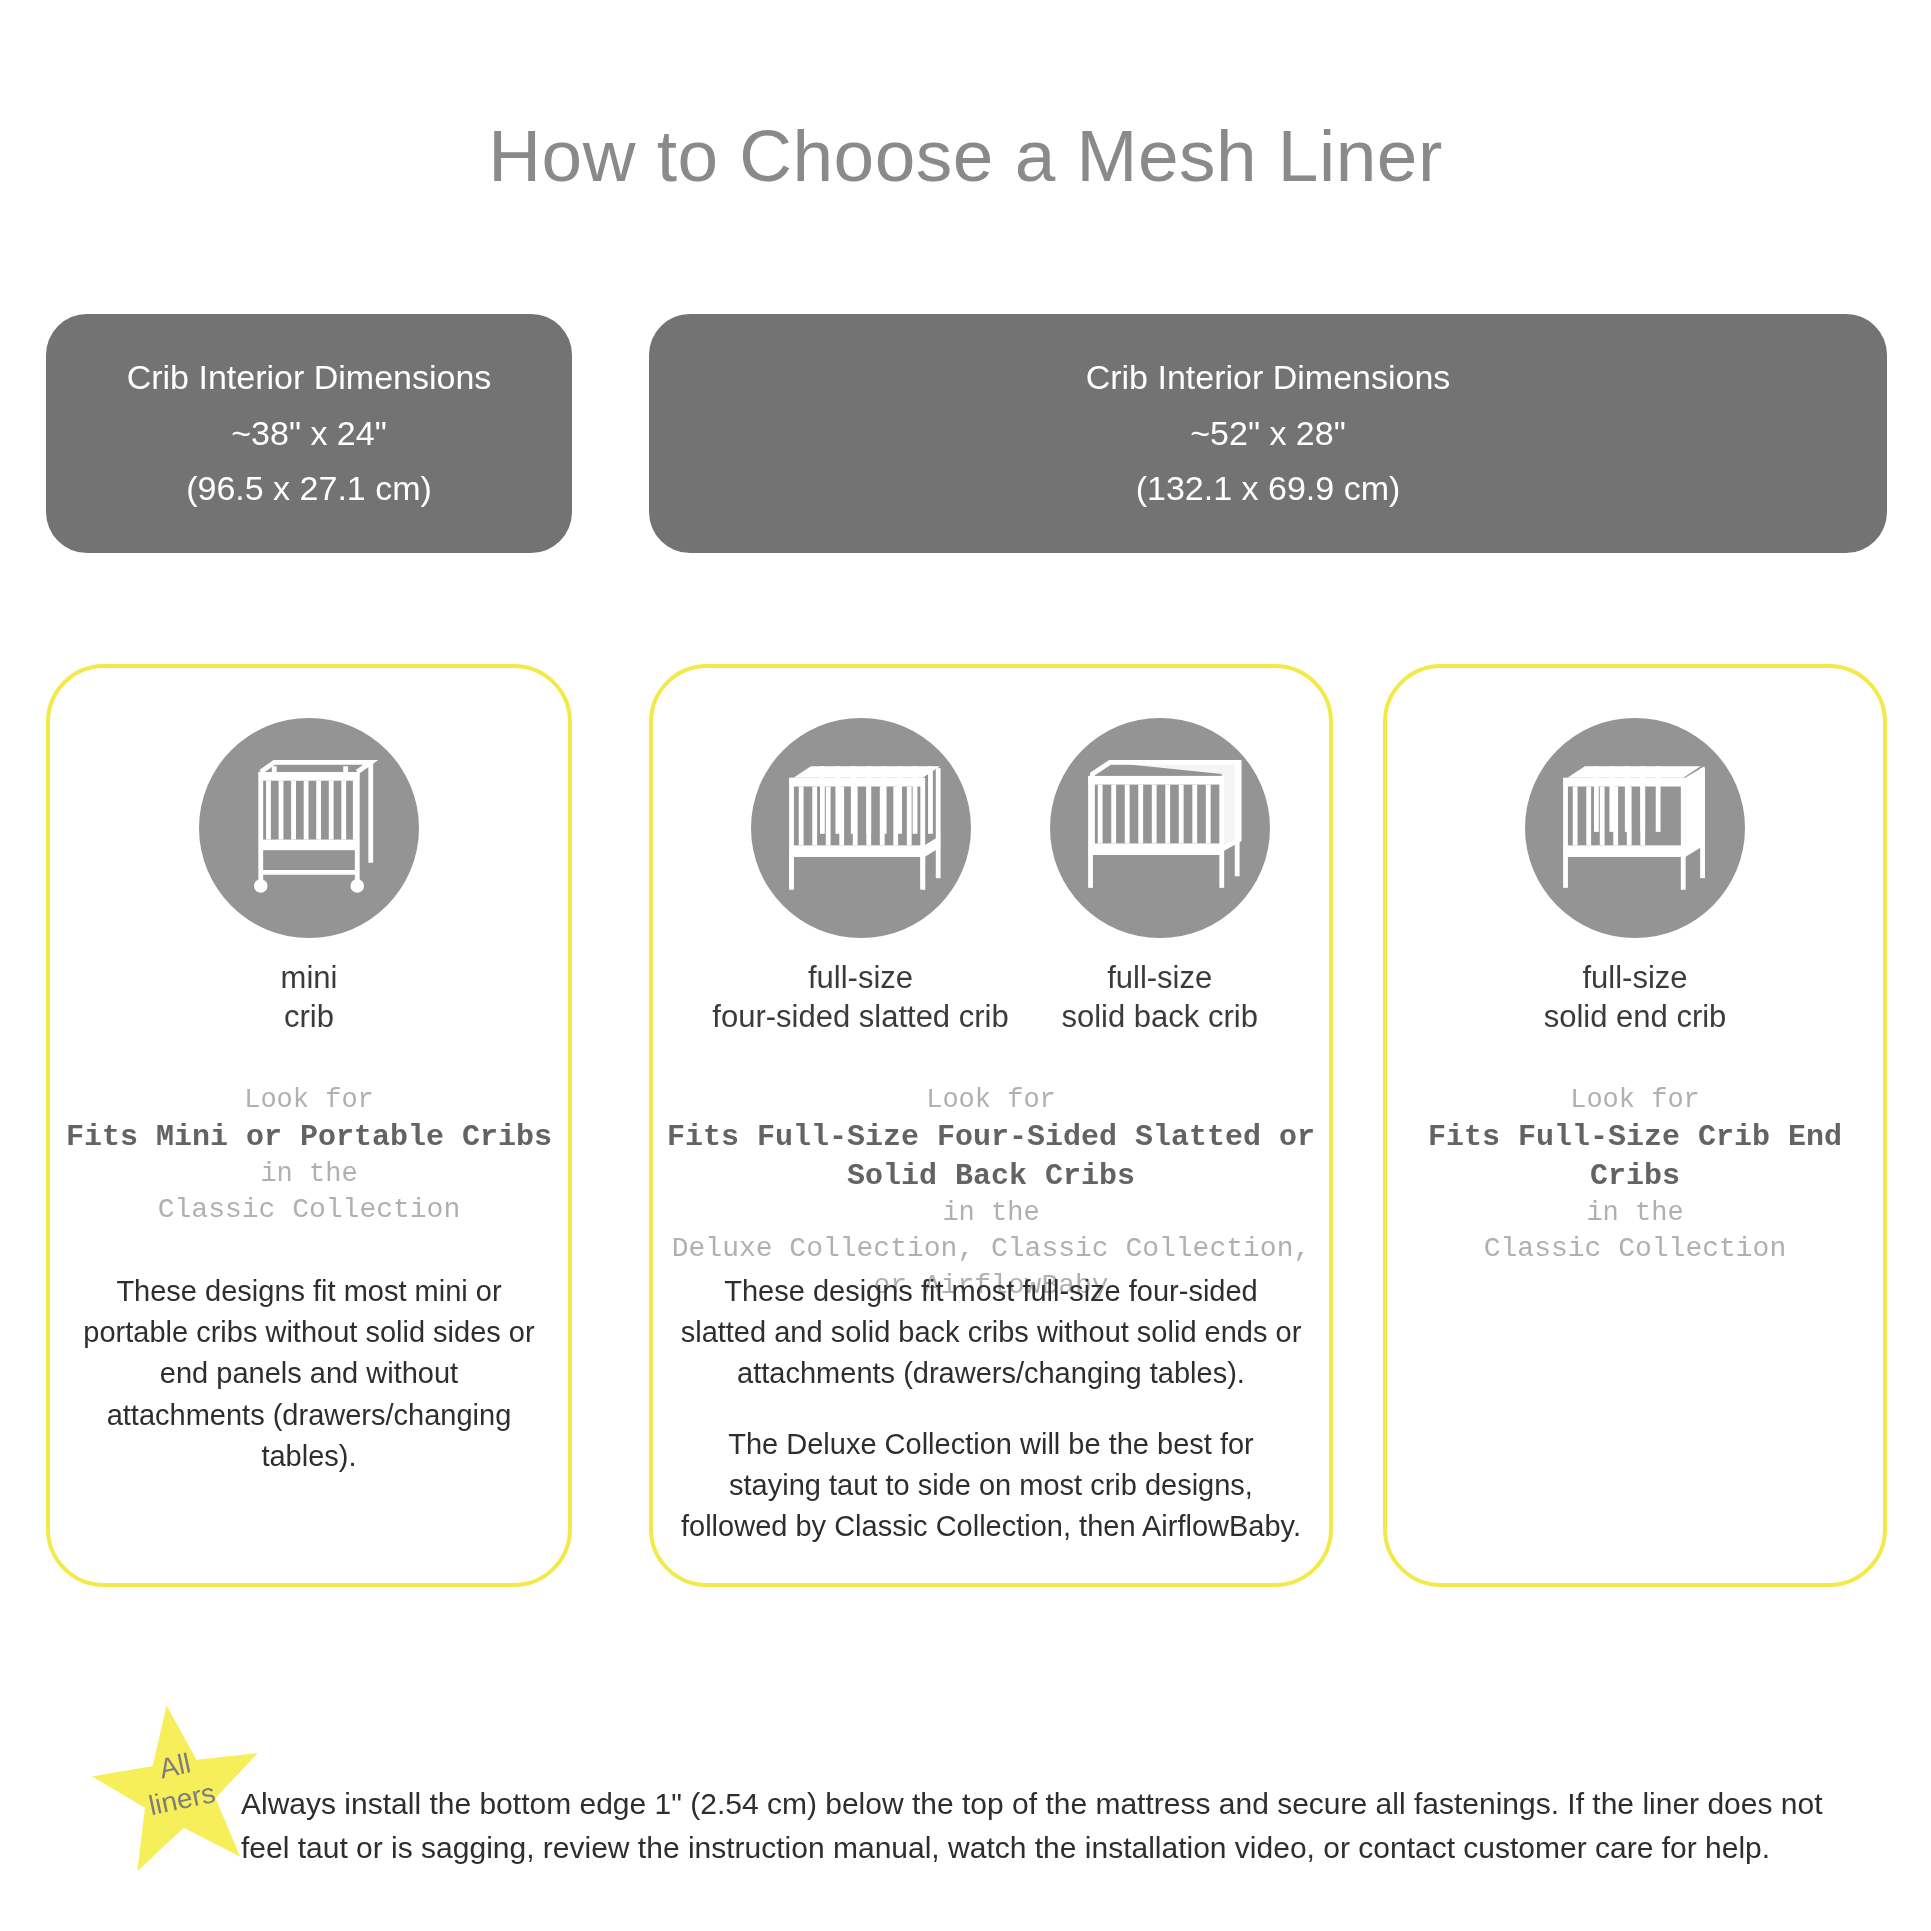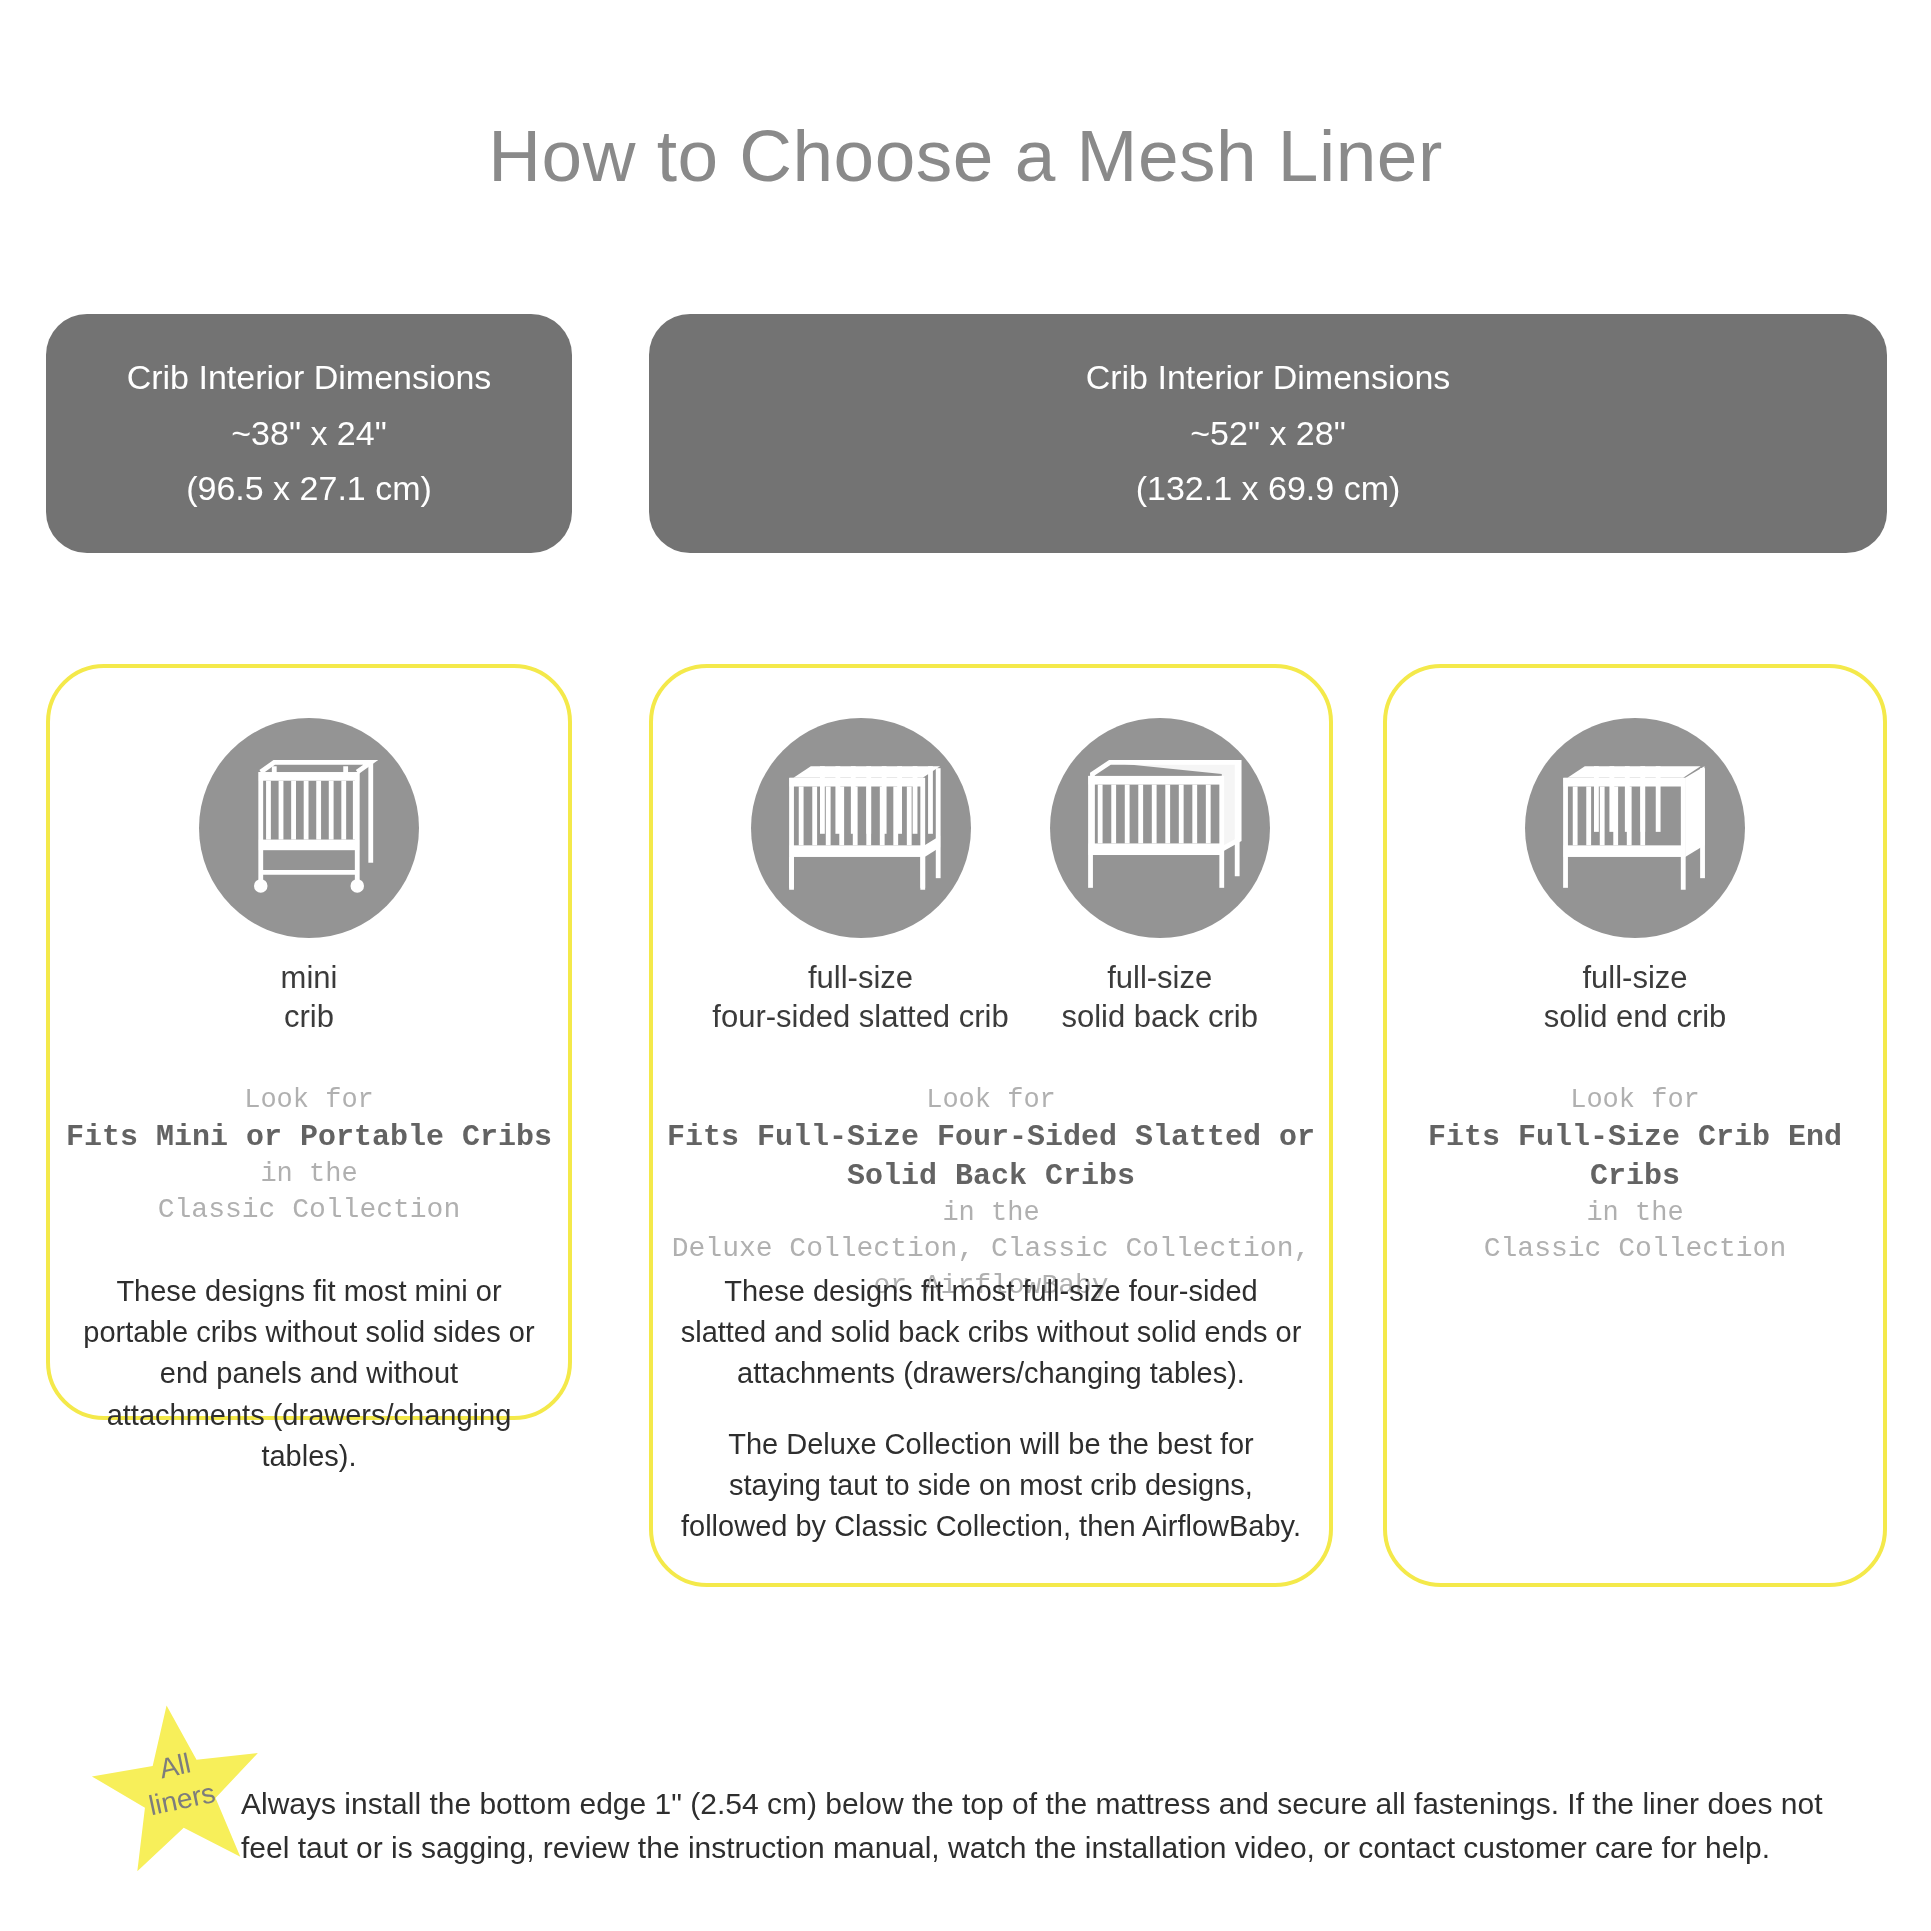--- a/index.html
+++ b/index.html
@@ -63,21 +63,21 @@
     height: 239px;
   }
 
   
   .card {
     position: absolute;
     border: 4.8px solid #f4e94a;
     border-radius: 58px;
     background: #ffffff;
   }
-  #card-mini  { left: 46px;  top: 664px; width: 526px;  height: 756px; }
+  #card-mini  { left: 46px;  top: 664px; width: 526px;  height: 923px; }
   #card-full  { left: 649px; top: 664px; width: 684px;  height: 923px; }
   #card-solid { left: 1383px;top: 664px; width: 504px;  height: 923px; }
 
   .icon-row {
     position: absolute;
     top: 50px;
     left: 0;
     width: 100%;
     display: flex;
     justify-content: center;

